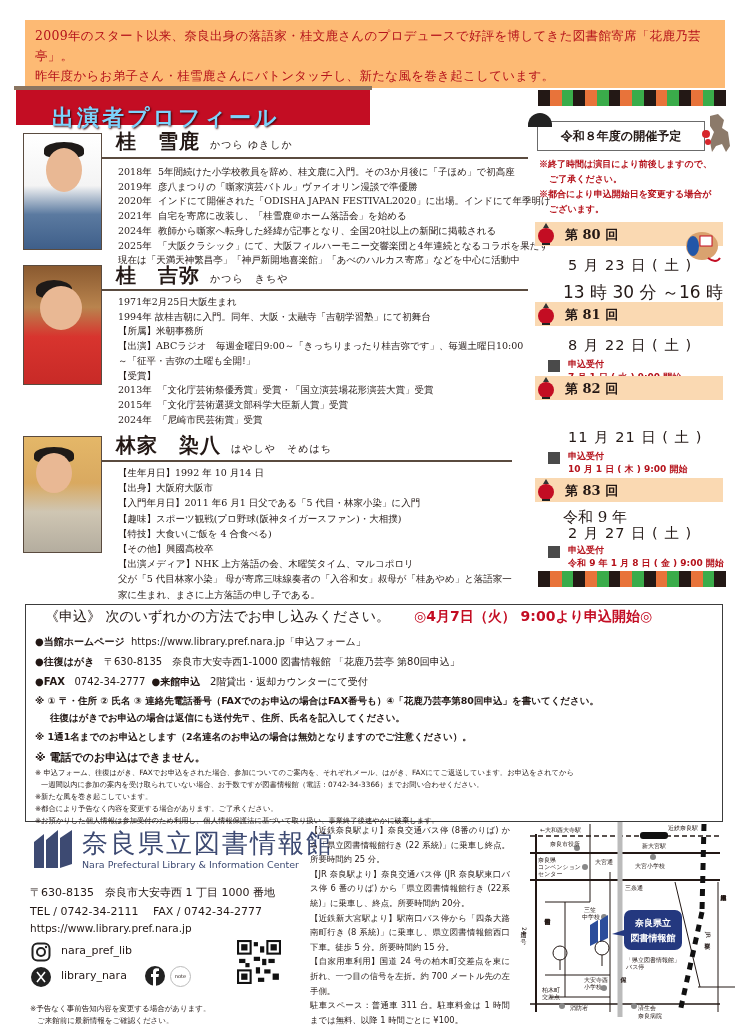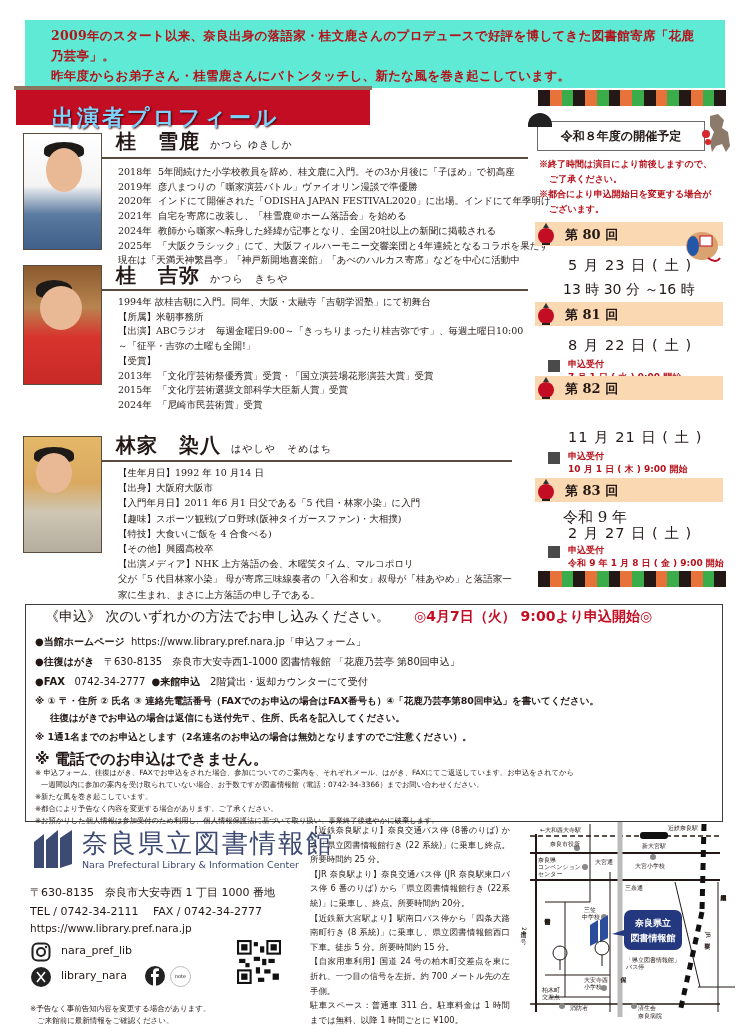--- a/index.html
+++ b/index.html
@@ -4,22 +4,22 @@
 <style>
   * { box-sizing: border-box; margin: 0; padding: 0; }
   body {
     width: 748px; height: 1033px; background: #ffffff; position: relative; overflow: hidden;
     font-family: "DejaVu Serif", "Liberation Serif", serif; color: #231815;
   }
   .abs { position: absolute; }
 
   
   .intro {
-    left: 25px; top: 20px; width: 700px; height: 68px; background: #5eead4;
-    padding: 6px 26px; color: #b5121b; font-size: 12.5px; line-height: 20px; font-weight: bold;
+    left: 25px; top: 20px; width: 700px; height: 68px; background: #fdba74;
+    padding: 6px 10px; color: #b5121b; font-size: 12.5px; line-height: 20px; font-weight: normal;
     letter-spacing: 0.3px;
   }
   .intro .hl { font-family: "DejaVu Sans", sans-serif; }
 
   
   .profile-bar-shadow { left: 14px; top: 86px; width: 358px; height: 4px; background: #8a7561; }
   .profile-bar {
     left: 16px; top: 90px; width: 354px; height: 35px; background: #c30d23;
     color: #7dd3fc; font-size: 22px; font-weight: bold; padding: 13px 0 0 36px; letter-spacing: 3px;
     text-shadow: 1px 1px 2px #3b0509;
@@ -69,21 +69,21 @@
   .horse { left: 700px; top: 112px; width: 36px; height: 42px; }
   .notes { left: 539px; top: 157px; width: 200px; color: #b5121b; font-size: 9px; line-height: 15px; font-weight: bold; }
   .notes .indent { padding-left: 10px; }
 
   .ep-band {
     left: 535px; width: 188px; height: 24px; background: #fad9b2;
     font-size: 13px; font-weight: bold; padding: 4px 0 0 30px;
   }
   .lantern { position: absolute; left: 2px; top: 1px; width: 18px; height: 22px; }
   .ep-date { left: 568px; font-size: 14.5px; font-family: "DejaVu Sans", sans-serif; letter-spacing: 1px; }
-  .ep-time { left: 563px; font-size: 14px; font-family: "DejaVu Sans", sans-serif; }
+  .ep-time { left: 563px; font-size: 17px; font-family: "DejaVu Sans", sans-serif; }
   .ep-era { left: 563px; font-size: 15px; }
   .entry-icon { left: 548px; width: 12px; height: 12px; background: #4a4a4a; }
   .entry { left: 568px; color: #b5121b; font-size: 9px; font-weight: bold; line-height: 13px; font-family: "DejaVu Sans", sans-serif; }
   .drum { left: 680px; top: 224px; width: 44px; height: 44px; }
 
   
   .apply { left: 25px; top: 604px; width: 698px; height: 218px; border: 1.5px solid #3c3c3c; }
   .apply-head { left: 45px; top: 608px; font-size: 14px; font-family: "DejaVu Sans", sans-serif; }
   .apply-open { left: 414px; top: 608px; font-size: 14px; font-family: "DejaVu Sans", sans-serif; color: #c30d23; font-weight: bold; }
   .apply-line { left: 35px; font-size: 10px; font-family: "DejaVu Sans", sans-serif; white-space: nowrap; }
@@ -138,20 +138,21 @@
 
 <div class="abs photo photo-2">
   <div class="hair hair-2"></div>
     <div class="face face-2"></div>
 </div>
 <div class="abs pname pname-2">
   <span>桂　吉弥</span><span class="kana">かつら　きちや</span>
 </div>
 <div class="abs rule rule-2"></div>
 <div class="abs bio bio-2">
+  <div class="row">1971年2月25日大阪生まれ</div>
   <div class="row">1994年 故桂吉朝に入門。同年、大阪・太融寺「吉朝学習塾」にて初舞台</div>
   <div class="row">【所属】米朝事務所</div>
   <div class="wrap">【出演】ABCラジオ　毎週金曜日9:00～「きっちりまったり桂吉弥です」、毎週土曜日10:00～「征平・吉弥の土曜も全開!」</div>
   <div class="row">【受賞】</div>
   <div class="row"><span class="yr">2013年</span><span>「文化庁芸術祭優秀賞」受賞・「国立演芸場花形演芸大賞」受賞</span></div>
   <div class="row"><span class="yr">2015年</span><span>「文化庁芸術選奨文部科学大臣新人賞」受賞</span></div>
   <div class="row"><span class="yr">2024年</span><span>「尼崎市民芸術賞」受賞</span></div>
 </div>
 
 <div class="abs photo photo-3">
@@ -289,21 +290,21 @@
 
 <div class="abs apply"></div>
 <div class="abs apply-head">《申込》 次のいずれかの方法でお申し込みください。</div>
 <div class="abs apply-open">◎4月7日（火） 9:00より申込開始◎</div>
 <div class="abs apply-line" style="top:635px;"><b>●当館ホームページ</b>&nbsp;&nbsp;<span>https://www.library.pref.nara.jp「申込フォーム」</span></div>
 <div class="abs apply-line" style="top:655px;"><b>●往復はがき</b>&nbsp;&nbsp;&nbsp;<span>〒630-8135　奈良市大安寺西1-1000  図書情報館 「花鹿乃芸亭 第80回申込」</span></div>
 <div class="abs apply-line" style="top:675px;"><b>●FAX</b>&nbsp;&nbsp;&nbsp;<span>0742-34-2777</span>&nbsp;&nbsp;<b>●来館申込</b>&nbsp;&nbsp;&nbsp;<span>2階貸出・返却カウンターにて受付</span></div>
 <div class="abs apply-line" style="top:695px; font-weight:bold; font-size:9.5px;">※ ① 〒・住所 ② 氏名 ③ 連絡先電話番号（FAXでのお申込の場合はFAX番号も）④「花鹿乃芸亭第80回申込」を書いてください。</div>
 <div class="abs apply-line" style="top:712px; left:50px; font-weight:bold; font-size:9.5px;">往復はがきでお申込の場合は返信にも送付先〒、住所、氏名を記入してください。</div>
 <div class="abs apply-line" style="top:731px; font-weight:bold; font-size:9.5px;text-align:right;">※ 1通1名までのお申込とします（2名連名のお申込の場合は無効となりますのでご注意ください）。</div>
-<div class="abs apply-line" style="top:750px; font-weight:bold; font-size:15px;">※ 電話でのお申込はできません。</div>
+<div class="abs apply-line" style="top:750px; font-weight:bold; font-size:11px;">※ 電話でのお申込はできません。</div>
 <div class="abs apply-small" style="top:767px;">
   <div>※ 申込フォーム、往復はがき、FAXでお申込をされた場合、参加についてのご案内を、それぞれメール、はがき、FAXにてご返送しています。お申込をされてから</div>
   <div style="padding-left:6px">一週間以内に参加の案内を受け取られていない場合、お手数ですが図書情報館（電話：0742-34-3366）までお問い合わせください。</div>
   <div>※新たな風を巻き起こしています。</div>
   <div>※都合により予告なく内容を変更する場合があります。ご了承ください。</div>
   <div>※お預かりした個人情報は参加受付のため利用し、個人情報保護法に基づいて取り扱い、事業終了後速やかに破棄します。</div>
 </div>
 
 <svg class="abs logo" viewBox="0 0 44 42">
   <path d="M4 14 L14 6 L14 40 L4 40 Z" fill="#3d4a72"></path>

